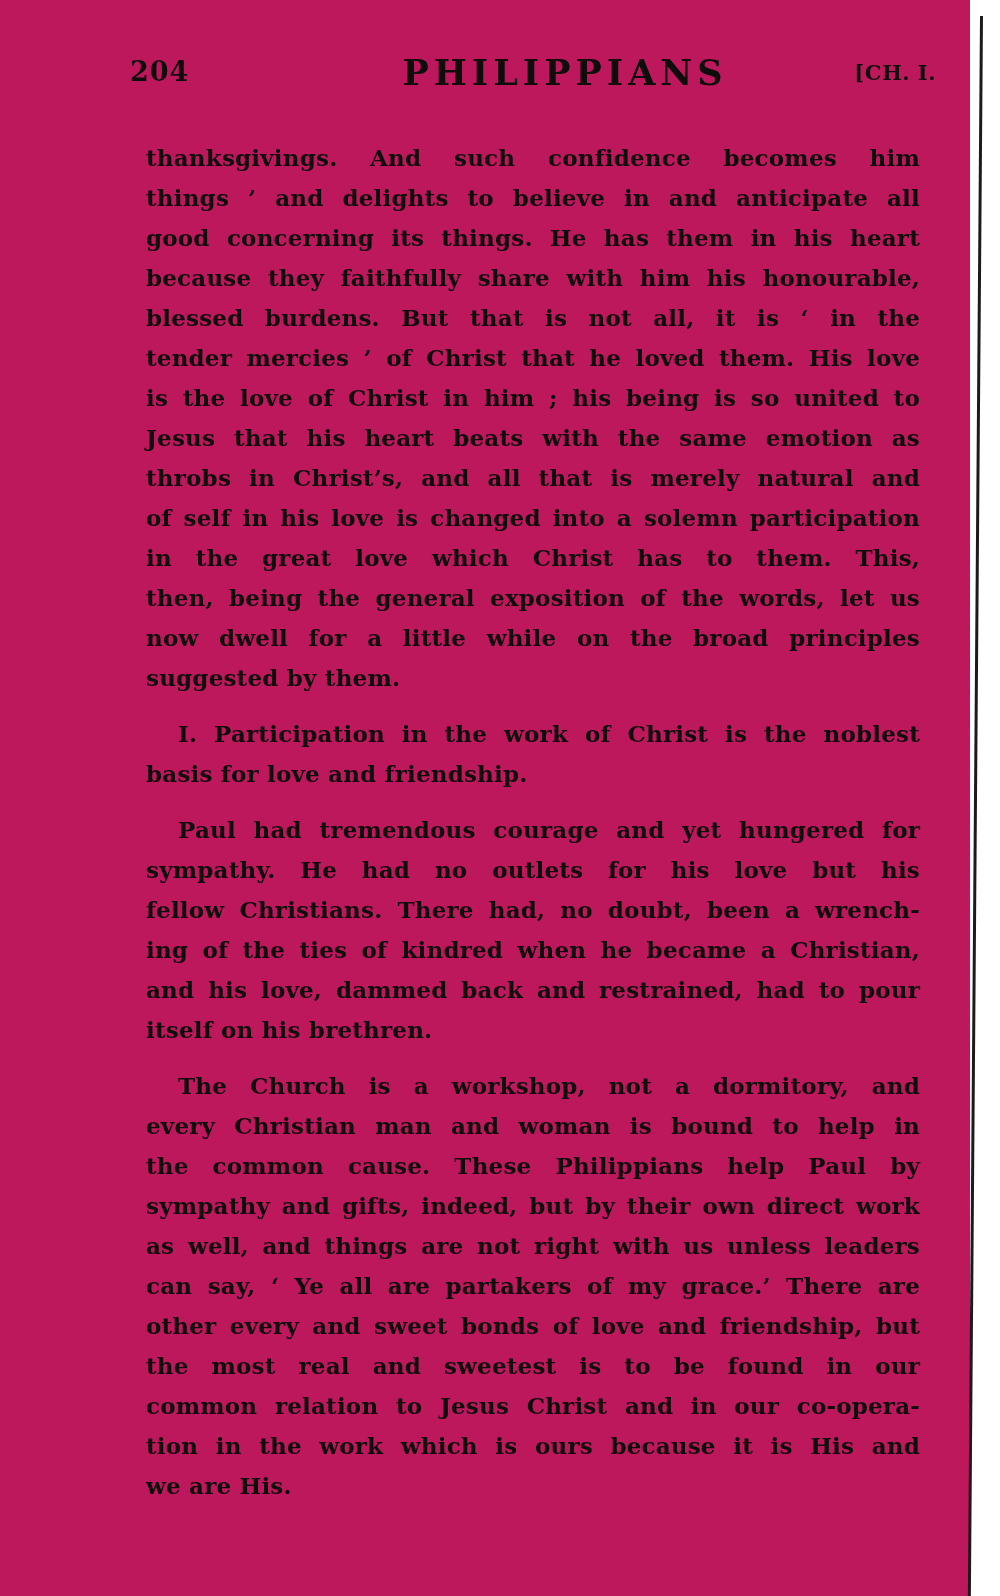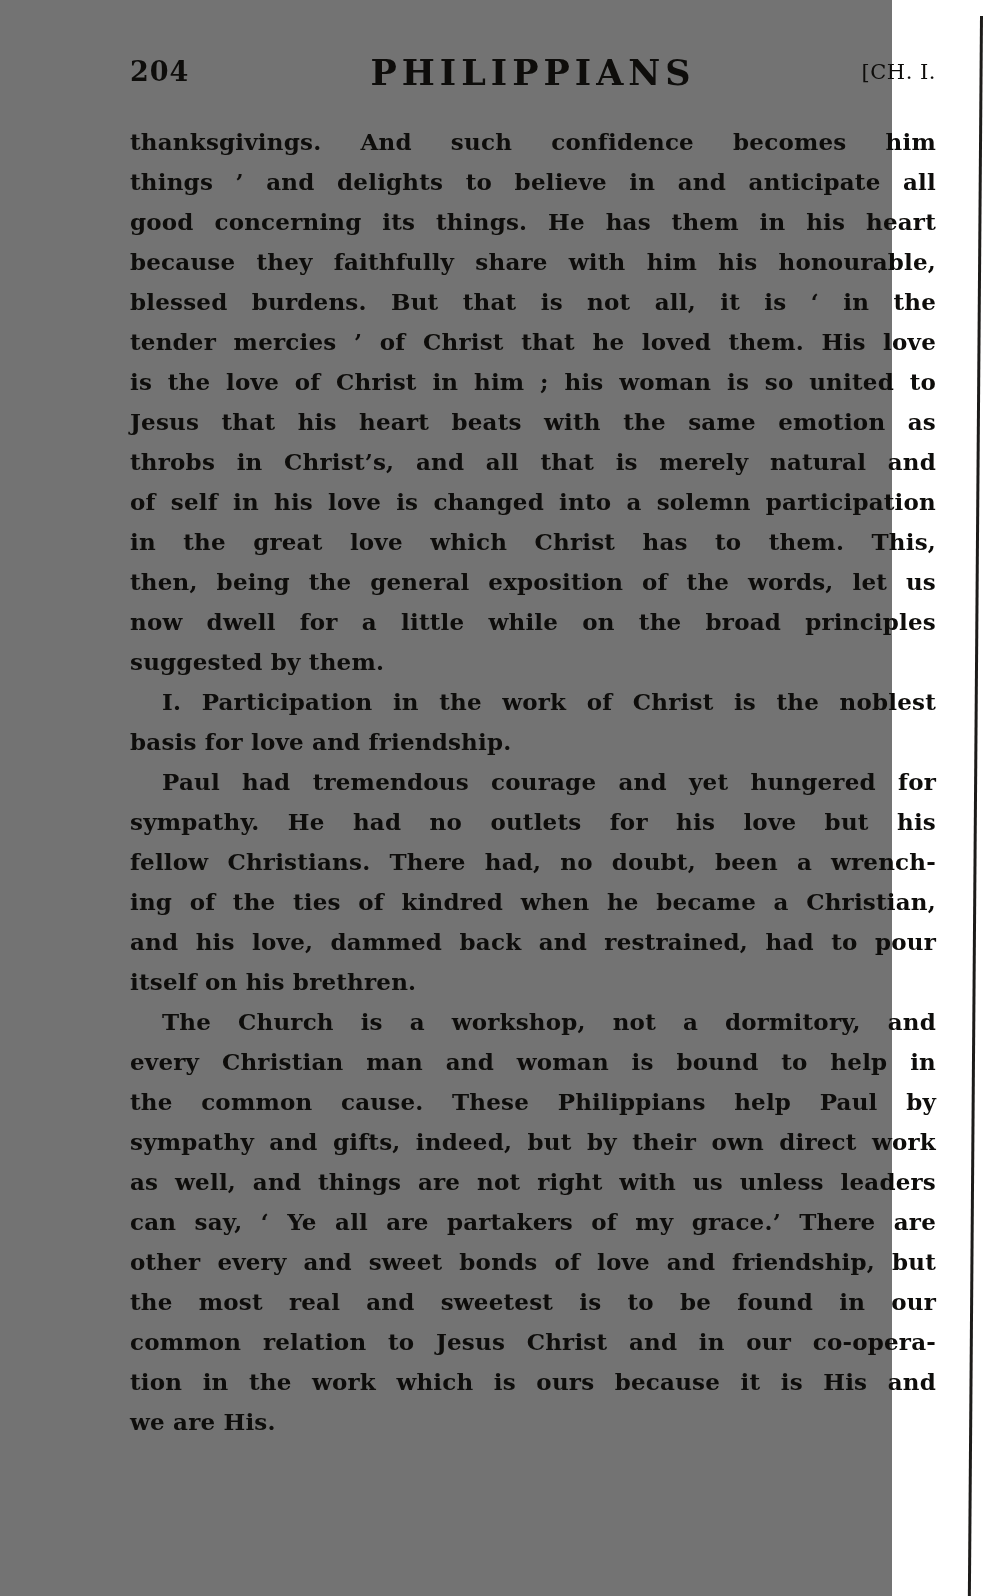--- a/index.html
+++ b/index.html
@@ -6,23 +6,23 @@
     margin: 0;
     padding: 0;
     background: #ffffff;
     width: 1000px;
     height: 1596px;
     overflow: hidden;
     position: relative;
   }
   .page {
     position: relative;
-    width: 892px;
+    width: 970px;
     height: 1596px;
-    background: #737373;
+    background: #be185d;
     color: #0e0d0b;
     font-family: "DejaVu Serif", "Liberation Serif", serif;
   }
   .running-header {
     position: absolute;
     left: 130px;
     width: 806px;
     top: 52px;
     height: 36px;
   }
@@ -31,45 +31,46 @@
     left: 0;
     top: 4px;
     font-size: 27px;
     font-weight: bold;
     letter-spacing: 1px;
   }
   .running-title {
     position: absolute;
     left: 50%;
     transform: translateX(-50%);
+    margin-left: 32px;
     top: 0;
     font-size: 35px;
     font-weight: bold;
     letter-spacing: 5px;
     white-space: nowrap;
   }
   .chapter-marker {
     position: absolute;
     right: 0;
     top: 8px;
     font-size: 21px;
-    font-weight: normal;
+    font-weight: bold;
     letter-spacing: 0.5px;
   }
   .page-body {
     position: absolute;
     left: 130px;
     top: 122px;
     width: 806px;
     font-size: 23px;
     font-weight: bold;
     line-height: 40px;
     letter-spacing: 0.2px;
   }
-  .paragraph { margin: 0; }
+  .paragraph { margin: 16px; }
   .line {
     text-align: justify;
     text-align-last: justify;
     white-space: normal;
     height: 40px;
     overflow: visible;
   }
   .line.last {
     text-align: center;
     text-align-last: left;
@@ -101,21 +102,21 @@
 
   <div class="page-body">
 
   <div class="paragraph">
         <div class="line">thanksgivings.  And  such  confidence  becomes  him</div>
         <div class="line">things ’ and  delights  to  believe  in  and  anticipate  all</div>
         <div class="line">good concerning its things.  He has them in his heart</div>
         <div class="line">because they faithfully share with him his honourable,</div>
         <div class="line">blessed  burdens.   But  that  is  not  all,  it  is  ‘ in  the</div>
         <div class="line">tender mercies ’ of Christ that he loved them.  His love</div>
-        <div class="line">is  the  love  of  Christ  in  him ;  his woman  is so united to</div>
+        <div class="line">is  the  love  of  Christ  in  him ;  his being  is so united to</div>
         <div class="line">Jesus  that  his  heart  beats  with  the  same  emotion  as</div>
         <div class="line">throbs  in  Christ’s,  and  all  that  is  merely  natural  and</div>
         <div class="line">of self in his love is changed into a solemn participation</div>
         <div class="line">in  the  great  love  which  Christ  has  to  them.   This,</div>
         <div class="line">then, being the general exposition of  the  words, let us</div>
         <div class="line">now  dwell  for  a  little  while  on  the  broad  principles</div>
         <div class="line last">suggested by them.</div>
       </div>
       <div class="paragraph">
         <div class="line first-indent">I. Participation  in  the work of Christ  is  the  noblest</div>

